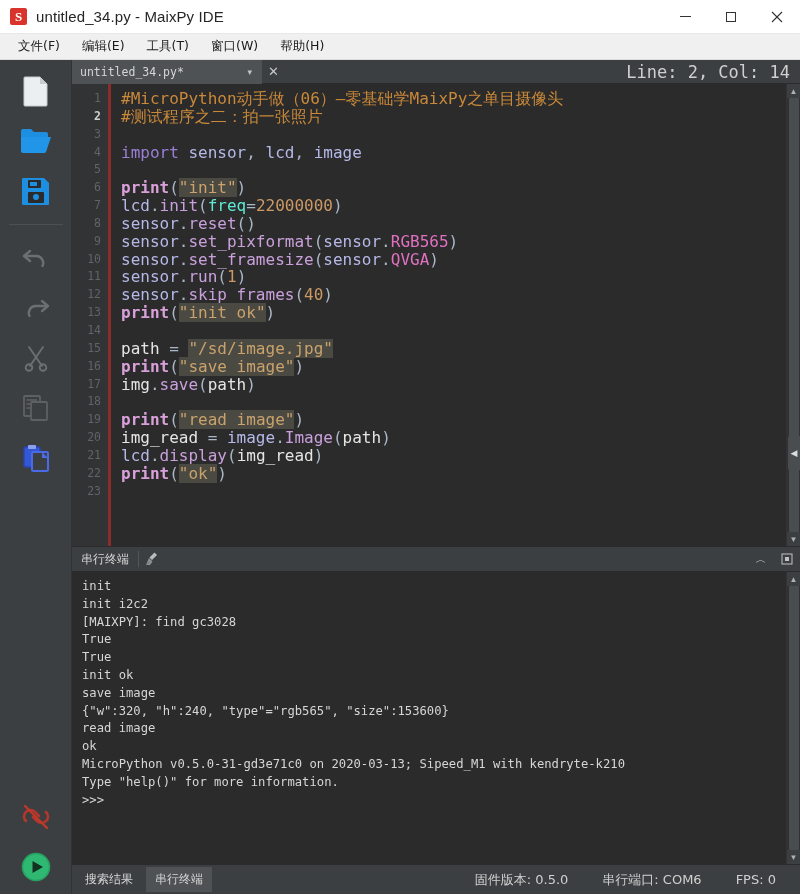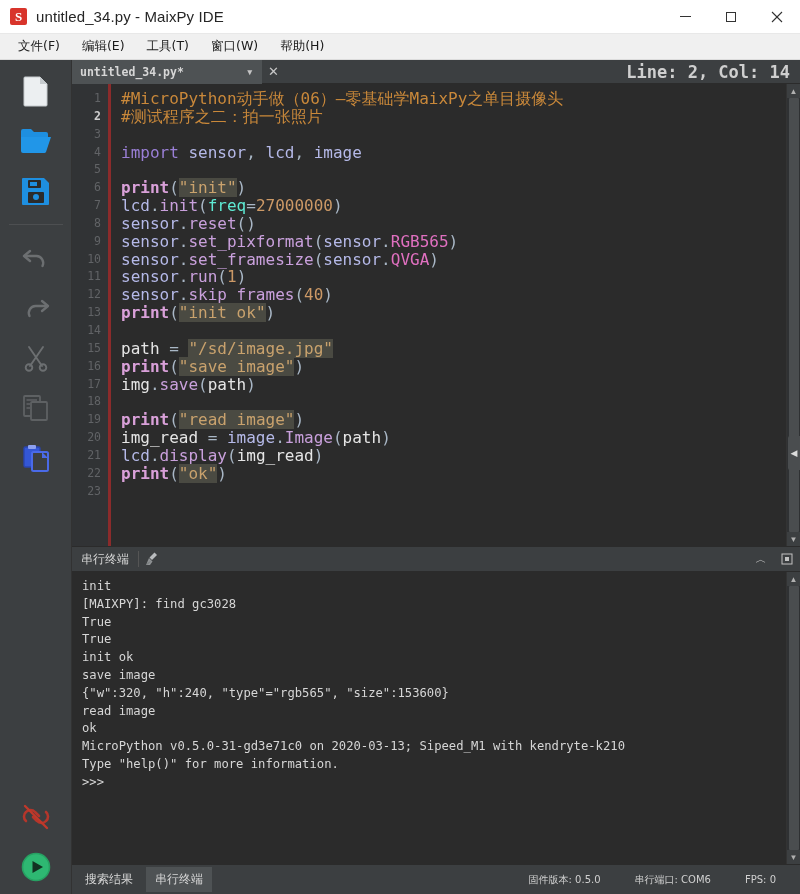--- a/index.html
+++ b/index.html
@@ -55,21 +55,20 @@
   }
   .tb-sep { width: 54px; height: 1px; background: #4d4f51; margin: 6px 0 10px; }
   .tb-spacer { flex: 1 1 auto; }
 
   
   .editor-col { flex: 1 1 auto; display: flex; flex-direction: column; min-width: 0; background:#2b2b2b; }
 
   .tabbar {
     height: 24px; flex: 0 0 24px; background: #3c3f41; display: flex; align-items: center;
     border-bottom: 1px solid #2b2b2b;
-    font-weight: bold;
   }
   .tab {
     height: 24px; display: flex; align-items: center; background: #4e5254;
     padding: 0 4px 0 8px; min-width: 190px;
   }
   .tab-label { font-family: "DejaVu Sans Mono", monospace; font-size: 11.5px; color: #d6d6d6; }
   .tab-caret { margin-left: auto; color: #c4c4c4; font-size: 9px; padding: 0 6px; }
   .tab-close { color: #c8c8c8; font-size: 13px; padding: 0 6px; font-family:"DejaVu Sans", sans-serif;}
   .line-col {
     margin-left: auto; margin-right: 10px; font-family: "DejaVu Sans Mono", monospace;
@@ -149,21 +148,21 @@
     border-top: 1px solid #2b2b2b;
     justify-content: flex-end;
   }
   .sb-tab {
     font-size: 12px; color: #d6d6d6; padding: 4px 9px; margin-left: 4px;
     font-family: "DejaVu Sans", sans-serif;
   }
   .sb-tab.active { background: #4e5254; }
   .sb-right { margin-left: auto; display: flex; align-items: center; padding-right: 24px; }
   .sb-item {
-    font-size: 10px; color: #d0d0d0; margin-left: 34px;
+    font-size: 13px; color: #d0d0d0; margin-left: 34px;
     font-family: "DejaVu Sans", sans-serif;
   }
 </style>
 </head>
 <body>
 
 <div class="app">
 
   <div class="titlebar">
     <div class="app-logo">S</div>
@@ -320,21 +319,21 @@
             <div class="ln">23</div>
           </div>
         <div class="redbar"></div>
         <div class="code-area" id="code-area">
             <div class="cl"><span class="c-com">#MicroPython动手做（06）—零基础学MaixPy之单目摄像头</span></div>
             <div class="cl"><span class="c-com">#测试程序之二：拍一张照片</span></div>
             <div class="cl">&nbsp;</div>
             <div class="cl"><span class="c-kw">import</span><span class="c-punc"> </span><span class="c-var">sensor</span><span class="c-punc">, </span><span class="c-var">lcd</span><span class="c-punc">, </span><span class="c-var">image</span></div>
             <div class="cl">&nbsp;</div>
             <div class="cl"><span class="c-fn">print</span><span class="c-punc">(</span><span class="c-str">"init"</span><span class="c-punc">)</span></div>
-            <div class="cl"><span class="c-var">lcd</span><span class="c-punc">.</span><span class="c-meth">init</span><span class="c-punc">(</span><span class="c-kwarg">freq</span><span class="c-punc">=</span><span class="c-num">27000000</span><span class="c-punc">)</span></div>
+            <div class="cl"><span class="c-var">lcd</span><span class="c-punc">.</span><span class="c-meth">init</span><span class="c-punc">(</span><span class="c-kwarg">freq</span><span class="c-punc">=</span><span class="c-num">22000000</span><span class="c-punc">)</span></div>
             <div class="cl"><span class="c-var">sensor</span><span class="c-punc">.</span><span class="c-meth">reset</span><span class="c-punc">()</span></div>
             <div class="cl"><span class="c-var">sensor</span><span class="c-punc">.</span><span class="c-meth">set_pixformat</span><span class="c-punc">(</span><span class="c-var">sensor</span><span class="c-punc">.</span><span class="c-const">RGB565</span><span class="c-punc">)</span></div>
             <div class="cl"><span class="c-var">sensor</span><span class="c-punc">.</span><span class="c-meth">set_framesize</span><span class="c-punc">(</span><span class="c-var">sensor</span><span class="c-punc">.</span><span class="c-const">QVGA</span><span class="c-punc">)</span></div>
             <div class="cl"><span class="c-var">sensor</span><span class="c-punc">.</span><span class="c-meth">run</span><span class="c-punc">(</span><span class="c-num">1</span><span class="c-punc">)</span></div>
             <div class="cl"><span class="c-var">sensor</span><span class="c-punc">.</span><span class="c-meth">skip_frames</span><span class="c-punc">(</span><span class="c-num">40</span><span class="c-punc">)</span></div>
             <div class="cl"><span class="c-fn">print</span><span class="c-punc">(</span><span class="c-str">"init ok"</span><span class="c-punc">)</span></div>
             <div class="cl">&nbsp;</div>
             <div class="cl"><span class="c-id">path</span><span class="c-punc"> = </span><span class="c-str">"/sd/image.jpg"</span></div>
             <div class="cl"><span class="c-fn">print</span><span class="c-punc">(</span><span class="c-str">"save image"</span><span class="c-punc">)</span></div>
             <div class="cl"><span class="c-id">img</span><span class="c-punc">.</span><span class="c-meth">save</span><span class="c-punc">(</span><span class="c-id">path</span><span class="c-punc">)</span></div>
@@ -371,20 +370,21 @@
               <rect x="1" y="1" width="10" height="10" fill="none" stroke="#c2c2c2" stroke-width="1"></rect>
               <rect x="4" y="4" width="4" height="4" fill="#c2c2c2"></rect>
             </svg>
           </span>
         </span>
       </div>
 
       <div class="term-body">
         <div class="term-out" id="term-out">
             <div class="tl">init</div>
+            <div class="tl">init i2c2</div>
             <div class="tl">[MAIXPY]: find gc3028</div>
             <div class="tl">True</div>
             <div class="tl">True</div>
             <div class="tl">init ok</div>
             <div class="tl">save image</div>
             <div class="tl">{"w":320, "h":240, "type"="rgb565", "size":153600}</div>
             <div class="tl">read image</div>
             <div class="tl">ok</div>
             <div class="tl">MicroPython v0.5.0-31-gd3e71c0 on 2020-03-13; Sipeed_M1 with kendryte-k210</div>
             <div class="tl">Type "help()" for more information.</div>

